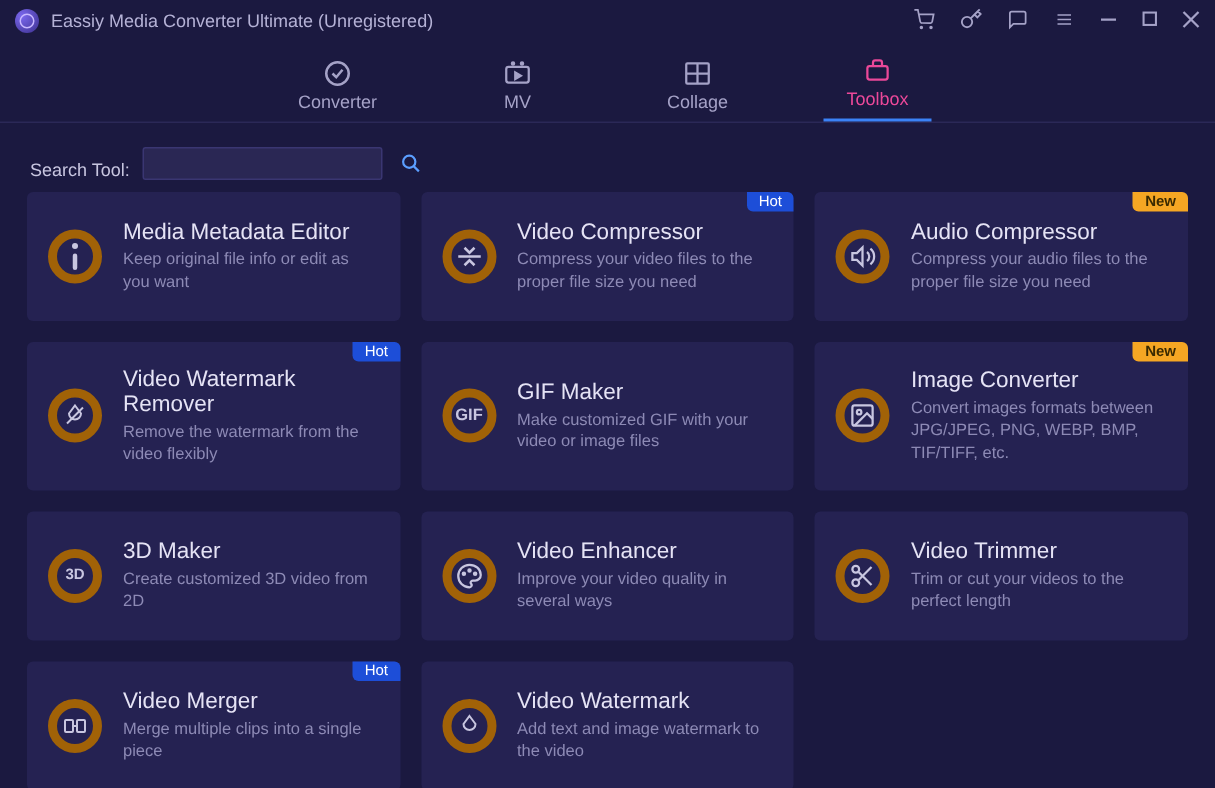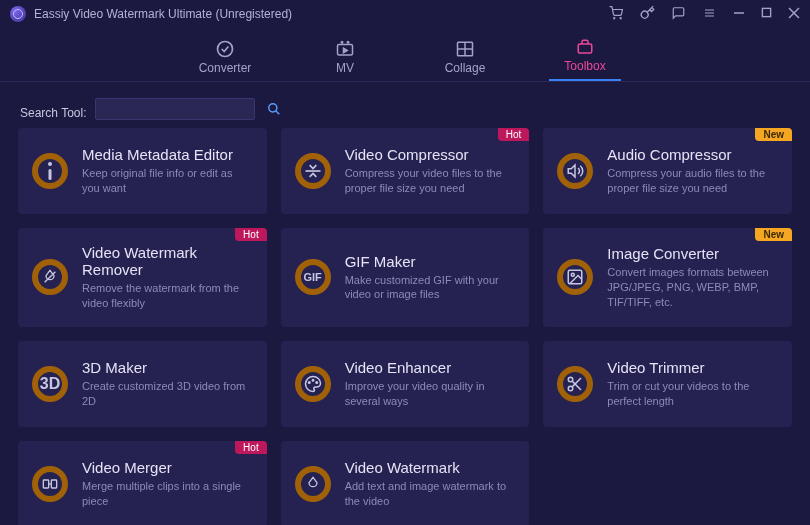--- a/index.html
+++ b/index.html
@@ -105,21 +105,21 @@
   position: relative;
 }
 .badge {
   position: absolute;
   top: 0; right: 0;
   padding: 1px 8px;
   font-size: 10px;
   color: #fff;
   border-radius: 0 4px 0 4px;
 }
-.badge.hot { background: #be185d; }
+.badge.hot { background: #1d4ed8; }
 .badge.new { background: #f5a623; color:#3a2a00;font-weight:bold; }
 .card-icon {
   width: 36px; height: 36px;
   border: 6px solid #a16207;
   border-radius: 50%;
   flex-shrink: 0;
   display: flex; align-items: center; justify-content: center;
   color: #c8c6e0;
 }
 .card-text { flex: 1; }
@@ -136,21 +136,21 @@
 }
 ::-webkit-scrollbar { width: 7px; }
 ::-webkit-scrollbar-track { background: #1b1940; }
 ::-webkit-scrollbar-thumb { background: #3a3672; border-radius: 4px;}
 </style>
 </head>
 <body>
 
 <div class="titlebar">
   <div class="logo-icon"></div>
-  <div class="title-text">Eassiy Video Watermark Ultimate (Unregistered)</div>
+  <div class="title-text">Eassiy Media Converter Ultimate (Unregistered)</div>
   <div class="titlebar-icons">
     <span>
       <svg width="16" height="14" viewBox="0 0 24 24" fill="none" stroke="currentColor" stroke-width="2">
           <circle cx="9" cy="21" r="1"></circle>
           <circle cx="20" cy="21" r="1"></circle>
           <path d="M1 1h4l2.7 13.4a2 2 0 0 0 2 1.6h9.7a2 2 0 0 0 2-1.6L23 6H6"></path>
         </svg>
     </span>
     <span>
       <svg width="15" height="15" viewBox="0 0 24 24" fill="none" stroke="currentColor" stroke-width="2">
@@ -316,21 +316,21 @@
             <path d="M21 15l-5-5L5 21"></path>
           </svg>
     </div>
     <div class="card-text">
       <div class="card-title">Image Converter</div>
       <div class="card-desc">Convert images formats between JPG/JPEG, PNG, WEBP, BMP, TIF/TIFF, etc.</div>
     </div>
   </div>
 
   <div class="card">
-    <div class="card-icon" style="font-size:16px;font-weight:700;">3D</div>
+    <div class="card-icon" style="font-size:10px;font-weight:700;">3D</div>
     <div class="card-text">
       <div class="card-title">3D Maker</div>
       <div class="card-desc">Create customized 3D video from 2D</div>
     </div>
   </div>
 
   <div class="card">
     <div class="card-icon">
       <svg width="20" height="18" viewBox="0 0 24 24" fill="none" stroke="currentColor" stroke-width="2">
             <path d="M12 2a10 10 0 1 0 0 20c1 0 2-1 2-2s-1-1-1-2 1-2 2-2h2a5 5 0 0 0 5-5c0-5-4.5-9-10-9z"></path>

